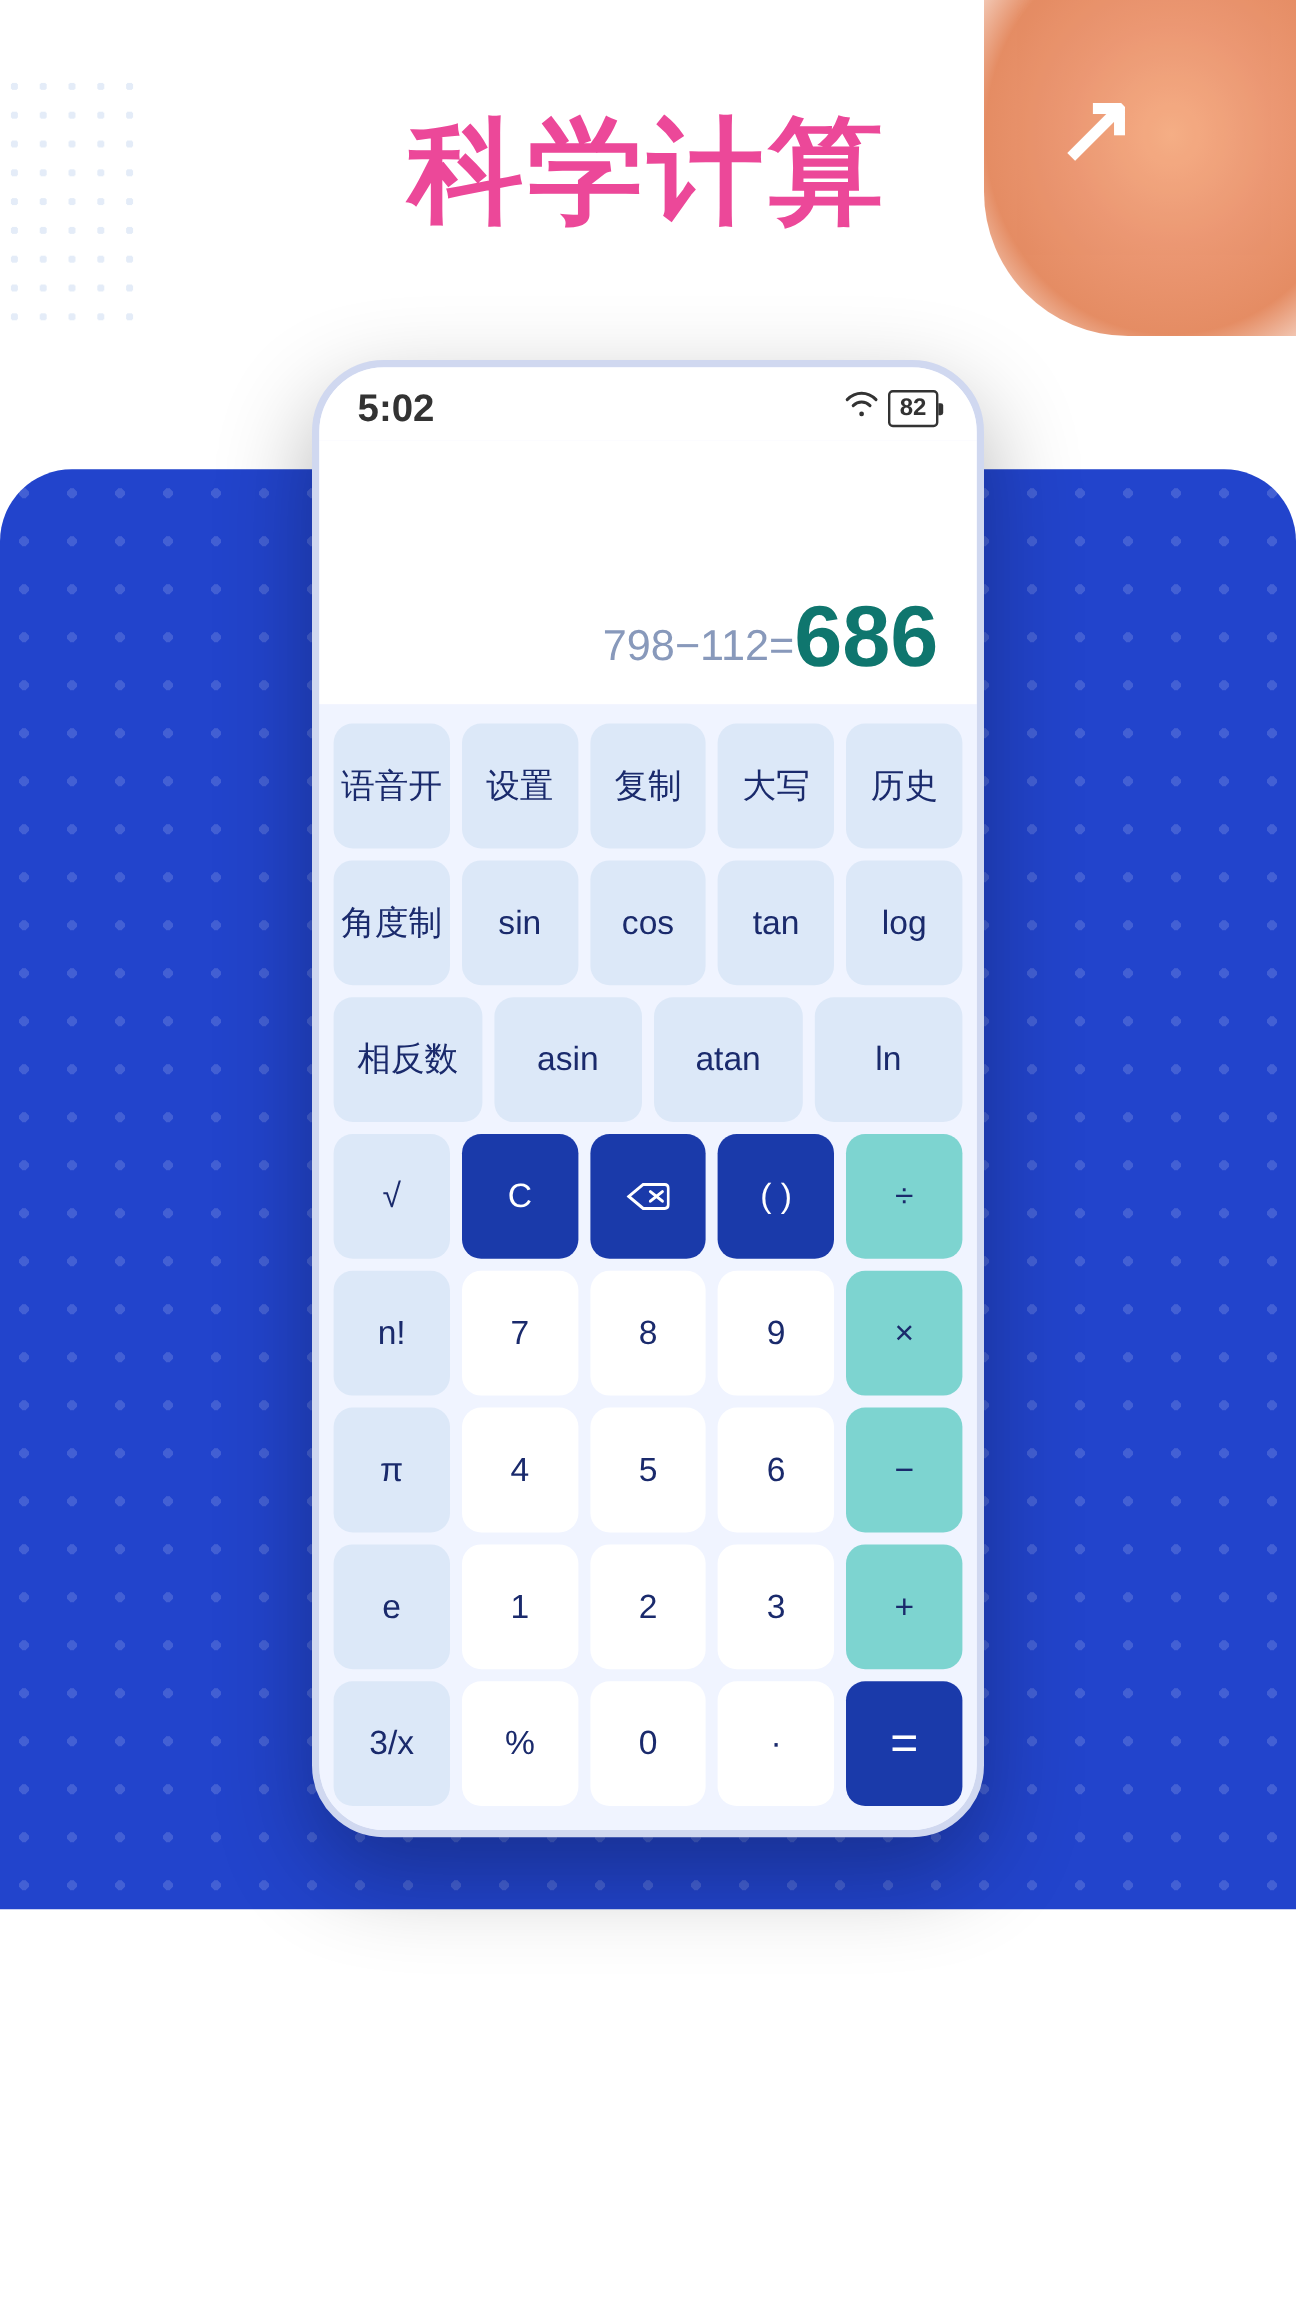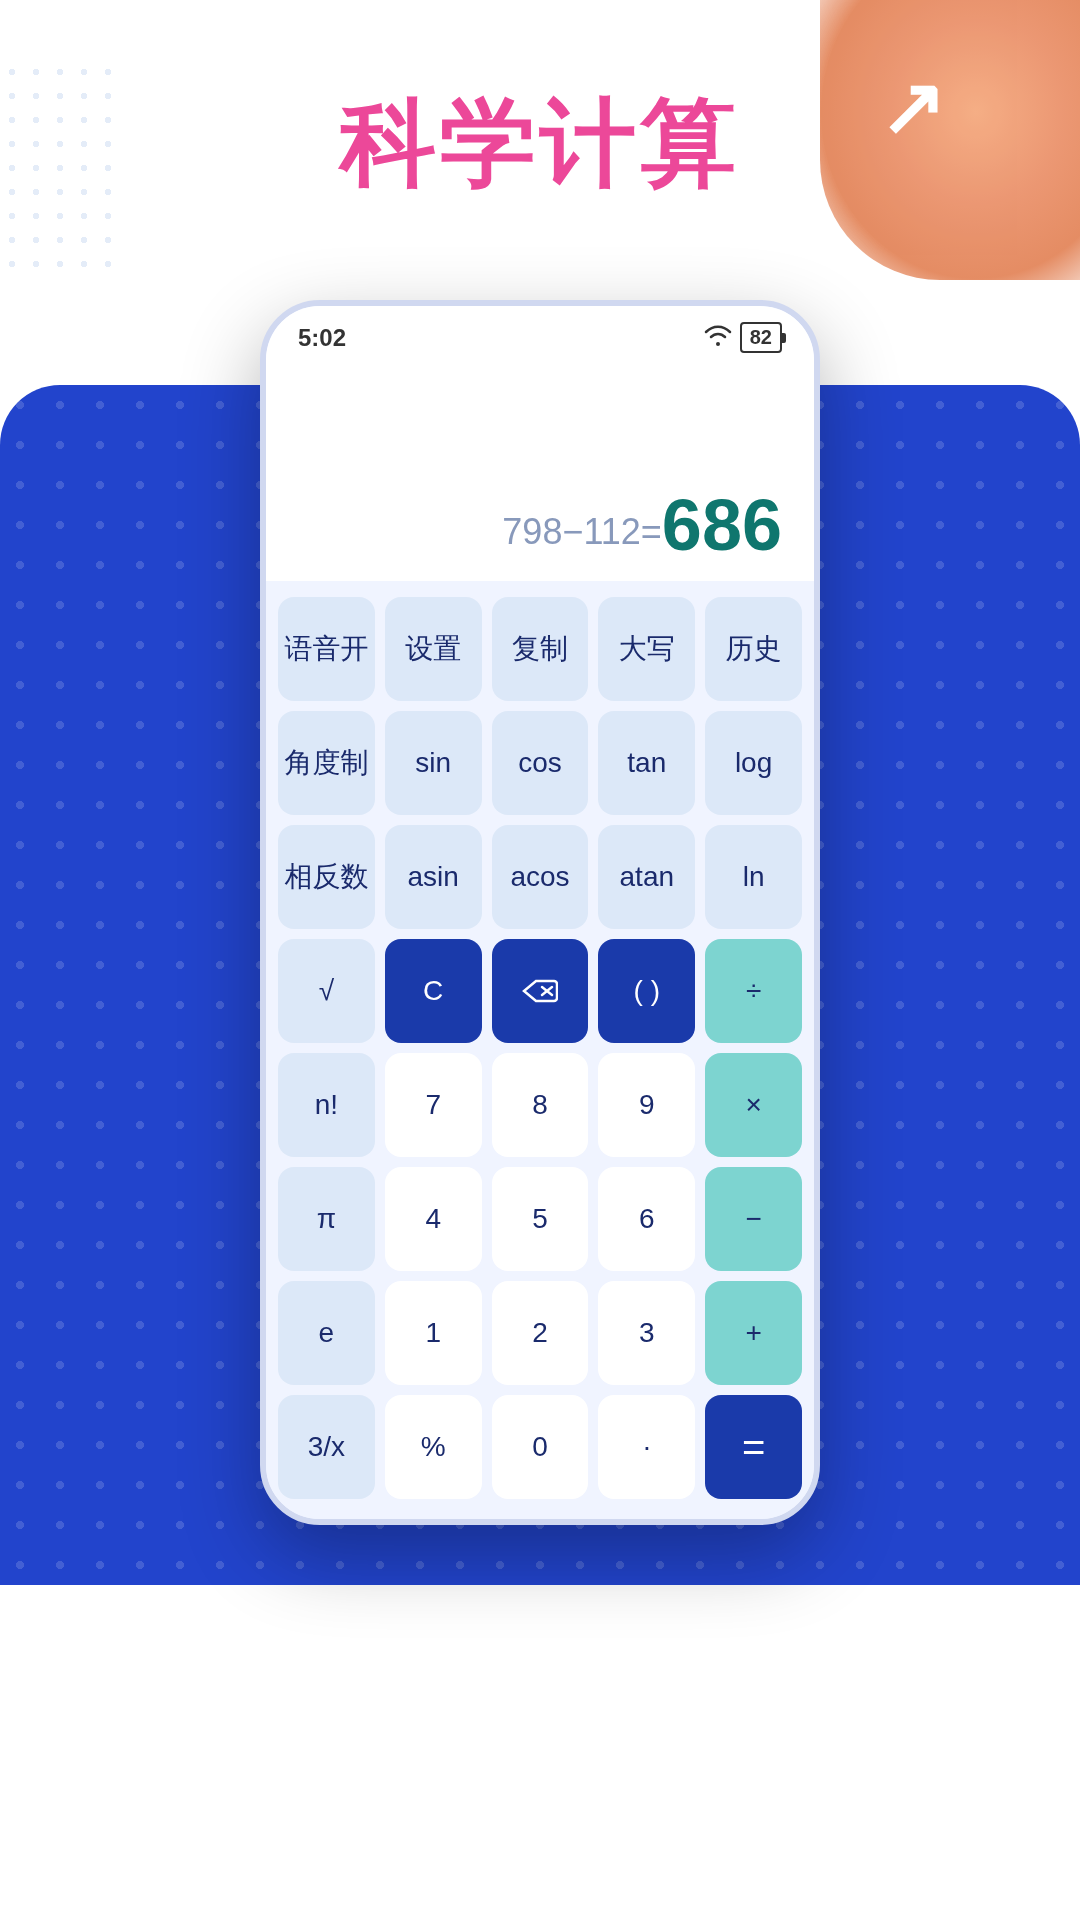--- a/index.html
+++ b/index.html
@@ -115,27 +115,26 @@
 
     
     .status-bar {
       display: flex;
       justify-content: space-between;
       align-items: center;
       padding: 16px 32px 8px;
       background: #ffffff;
     }
     .status-time {
-      font-size: 24px;
+      font-size: 32px;
       font-weight: 600;
       color: #333;
     }
     .status-icons {
       display: flex;
-      align-items: center;
       gap: 8px;
     }
     .wifi-icon {
       font-size: 24px;
       color: #333;
     }
     .battery-badge {
       border: 2px solid #333;
       border-radius: 4px;
       padding: 2px 8px;
@@ -313,21 +312,20 @@
         <div class="key key-light">角度制</div>
         <div class="key key-light">sin</div>
         <div class="key key-light">cos</div>
         <div class="key key-light">tan</div>
         <div class="key key-light">log</div>
       </div>
 
       <div class="key-row">
         <div class="key key-light">相反数</div>
         <div class="key key-light">asin</div>
-        <div class="key key-light">acos</div>
         <div class="key key-light">atan</div>
         <div class="key key-light">ln</div>
       </div>
 
       <div class="key-row">
         <div class="key key-light">√</div>
         <div class="key key-blue-dark">C</div>
         <div class="key key-blue-dark">
           <svg width="36" height="28" viewBox="0 0 36 28">
             <path d="M14 4H32a3 3 0 0 1 3 3v14a3 3 0 0 1-3 3H14L2 14z" stroke="white" stroke-width="2.5" fill="none"></path>

